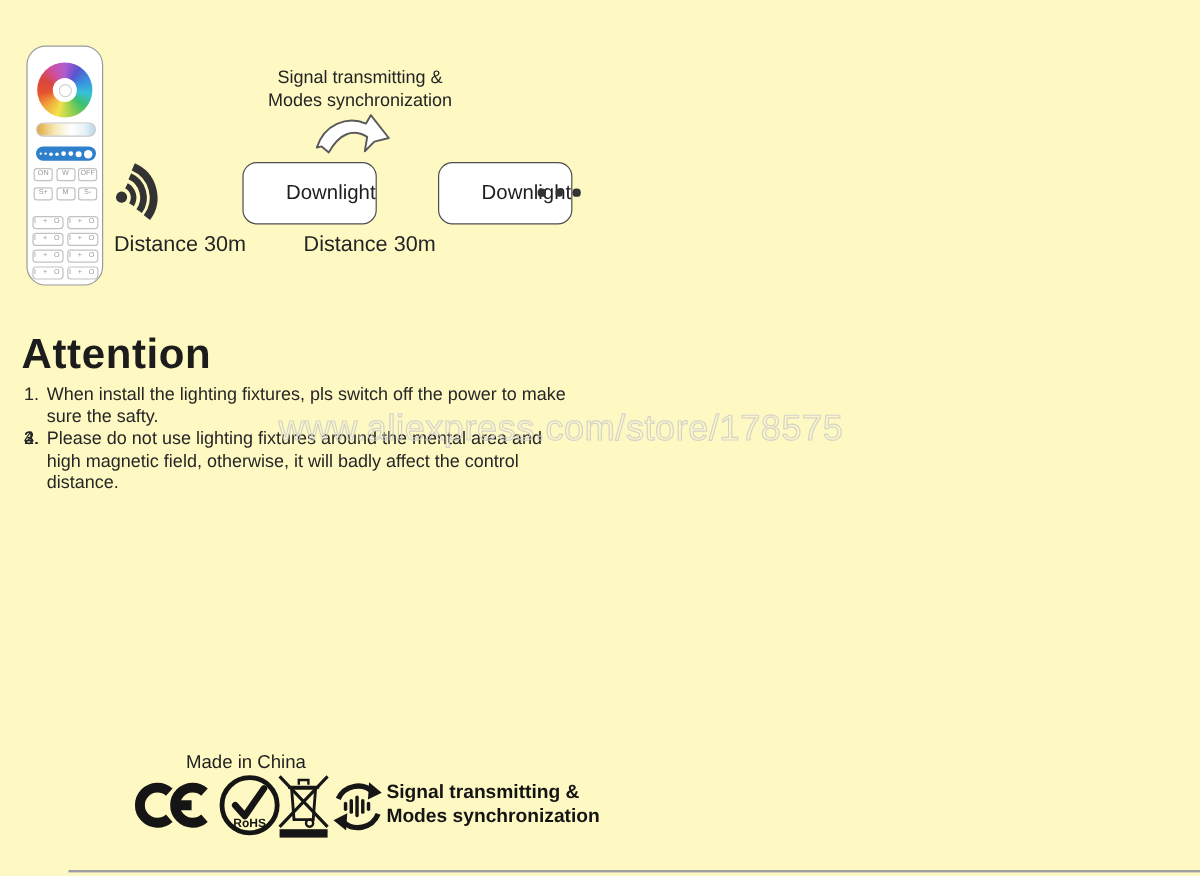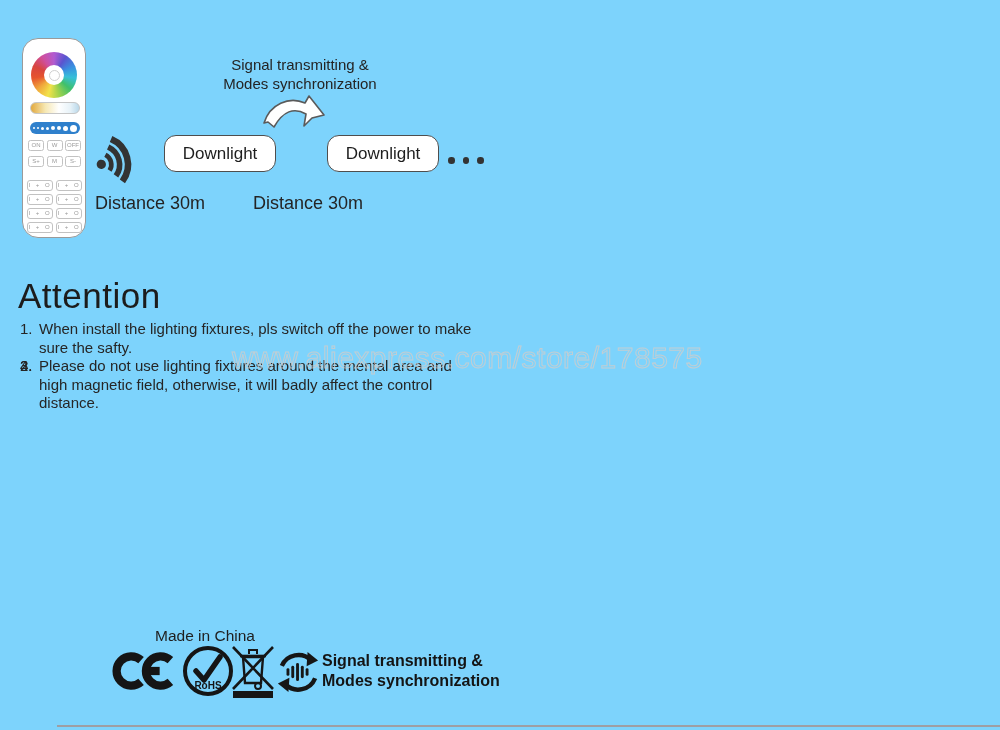--- a/index.html
+++ b/index.html
@@ -1,18 +1,18 @@
 <!DOCTYPE html>
 <html><head>
 <meta charset="utf-8">
 <style>
   * { margin:0; padding:0; box-sizing:border-box; }
   html,body { background:#fff; }
   body { font-family:"Liberation Sans", sans-serif; color:#262626; }
-  .page { position:relative; width:1000px; height:730px; background:#7dd3fc; overflow:hidden; }
+  .page { position:relative; width:1000px; height:730px; background:#fef9c3; overflow:hidden; }
 
   
   .remote { position:absolute; left:22px; top:38px; width:64px; height:200px;
             background:#fff; border:1.5px solid #9a9a9a; border-radius:16px; }
   .wheel { position:absolute; left:8px; top:13px; width:46px; height:46px; border-radius:50%;
            background:conic-gradient(#b25bd0,#5a54cf,#3a8fe0,#37c0d8,#3fc06a,#9ad14e,#f2e24a,#f0a83c,#e6542e,#d8453f,#cf4f9e,#b25bd0); }
   .wheel-inner { position:absolute; left:13px; top:13px; width:20px; height:20px; border-radius:50%; background:#fff; }
   .wheel-ring { position:absolute; left:4.5px; top:4.5px; width:11px; height:11px; border-radius:50%; border:1.5px solid #d0d0d0; }
   .ct-bar { position:absolute; left:7px; top:63px; width:50px; height:12px; border-radius:6px;
             border:1px solid #c6c6c6;
@@ -30,33 +30,33 @@
   .zone-grid { position:absolute; left:4px; top:141px; display:flex; flex-direction:column; gap:3px; }
   .zone-row { display:flex; gap:3px; }
   .zbtn { width:26px; height:11px; border:1px solid #c2c2c2; border-radius:3px; background:#fff;
           font-size:6px; line-height:9px; color:#9a9a9a; text-align:center; letter-spacing:2px; overflow:hidden; }
 
   
   .signal-icon { position:absolute; left:92px; top:127px; }
   .top-caption { position:absolute; left:205px; top:55px; width:190px; text-align:center;
                  font-size:15px; line-height:19px; color:#242424; }
   .jump-arrow { position:absolute; left:256px; top:94px; }
-  .device-box { position:absolute; width:112px; height:37px; border:1.6px solid #4e4e4e; border-radius:12px;
-                background:#fff; display:flex; align-items:center; justify-content:center;
-                font-size:17px; color:#1e1e1e; }
+  .device-box { position:absolute; width:112px; height:52px; border:1.6px solid #4e4e4e; border-radius:12px;
+                background:#fff; display:flex; align-items:center; justify-content:flex-end;
+                font-size:17px; color:#1e1e1e;margin-left:38px; }
   .box1 { left:164px; top:135px; }
   .box2 { left:327px; top:135px; }
   .ellipsis { position:absolute; left:448px; top:157px; display:flex; gap:8px; }
   .ellipsis i { width:6.5px; height:6.5px; border-radius:50%; background:#333; display:block; }
   .distance { position:absolute; font-size:18px; color:#242424; }
   .dist1 { left:95px; top:193px; }
   .dist2 { left:253px; top:193px; }
 
   
-  .attn-title { position:absolute; left:18px; top:276px; font-size:35px; font-weight:normal; color:#1c1c1c; letter-spacing:0.5px; }
+  .attn-title { position:absolute; left:18px; top:276px; font-size:35px; font-weight:bold; color:#1c1c1c; letter-spacing:0.5px; }
   .attn-list { position:absolute; left:20px; top:320px; width:458px; font-size:15px; line-height:18.6px; color:#262626; }
   .attn-item { position:relative; padding-left:19px; }
   .attn-item .num { position:absolute; left:0; top:0; }
 
   
   .watermark { position:absolute; left:232px; top:341px; font-size:30px; letter-spacing:0.5px;
                color:transparent; -webkit-text-stroke:1px #cdcdcd; opacity:0.85; pointer-events:none; z-index:5; }
 
   
   .made-in { position:absolute; left:115px; top:627px; font-size:15.5px; color:#1f1f1f;margin-left:40px; }

